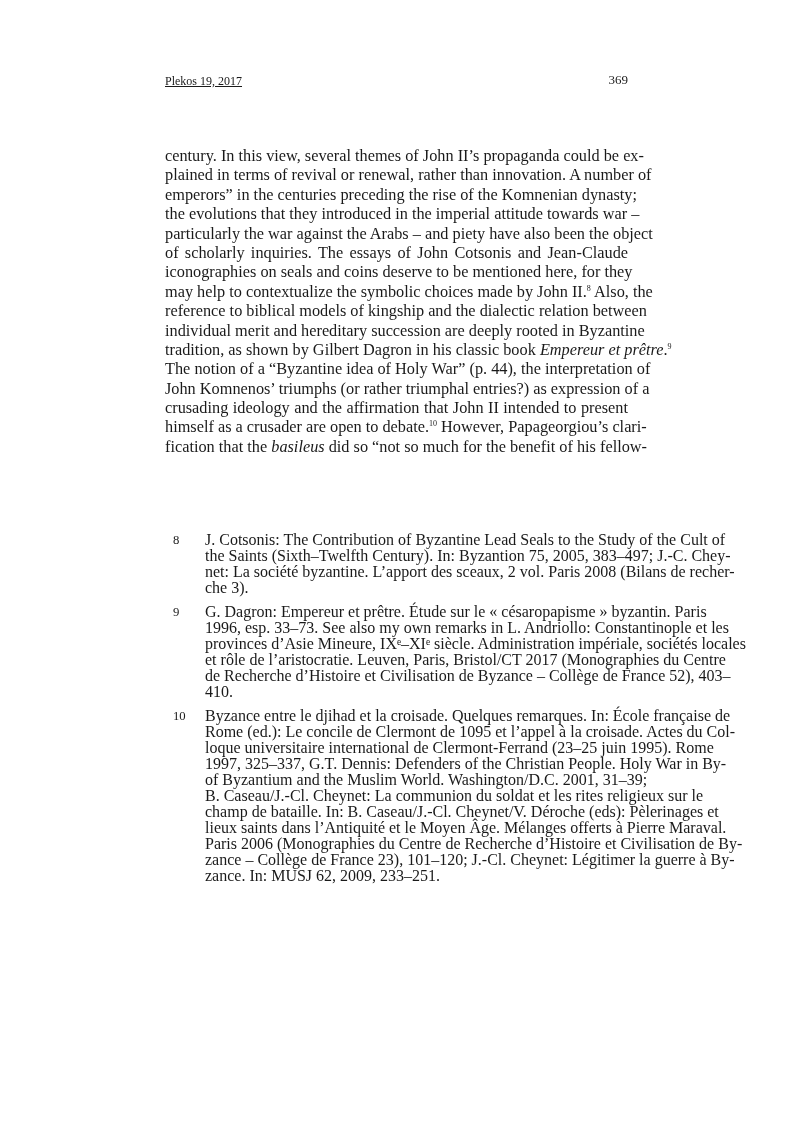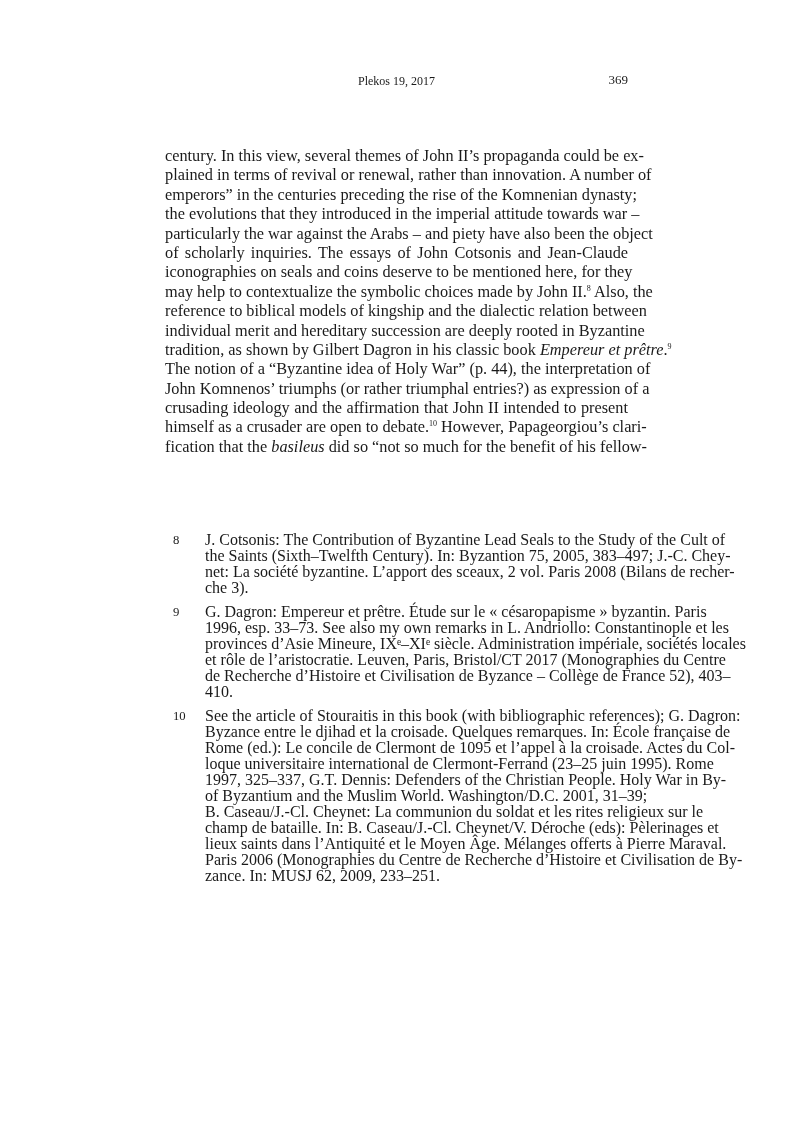--- a/index.html
+++ b/index.html
@@ -1,19 +1,19 @@
 <!DOCTYPE html>
 <html><head>
   <meta charset="utf-8">
   <style>
     html, body { margin: 0; padding: 0; background: #ffffff; }
     body { width: 800px; height: 1131px; position: relative; overflow: hidden;
            font-family: "Liberation Serif", "DejaVu Serif", serif; color: #1a1a1a; }
     .header { position: absolute; top: 72px; left: 165px; width: 463px; height: 20px; }
-    .journal { position: absolute; left: 0; right: 0; text-align: center; font-size: 12px; top: 2px; }
+    .journal { position: absolute; left: 0; right: 0; font-size: 12px; top: 2px; text-decoration: underline; }
     .pageno { position: absolute; right: 0; top: 0; font-size: 13px; }
     .body { position: absolute; top: 146px; left: 165px; width: 463px; }
     .line { font-size: 16.3px; line-height: 19.4px; height: 19.4px; white-space: nowrap;
             text-align: justify; text-align-last: justify; }
     .line.last { text-align-last: left; }
     sup { font-size: 8px; line-height: 0; vertical-align: 6px; }
     i { font-style: italic; }
     .notes { position: absolute; top: 532px; left: 165px; width: 463px; }
     .note { position: relative; margin-bottom: 8px; }
     .note-num { position: absolute; left: 8px; top: 0; font-size: 12.7px; line-height: 16px; }
@@ -66,26 +66,26 @@
       <div class="nline">1996, esp. 33–73. See also my own remarks in L. Andriollo: Constantinople et les</div>
       <div class="nline">provinces d’Asie Mineure, IXᵉ–XIᵉ siècle. Administration impériale, sociétés locales</div>
       <div class="nline">et rôle de l’aristocratie. Leuven, Paris, Bristol/CT 2017 (Monographies du Centre</div>
       <div class="nline">de Recherche d’Histoire et Civilisation de Byzance – Collège de France 52), 403–</div>
       <div class="nline last">410.</div>
     </div>
   </div>
   <div class="note">
     <div class="note-num">10</div>
     <div class="note-body">
-      <div class="nline">See the article of Stouraitis in this book (with bibliographic references); G. Dagron:</div>
       <div class="nline">Byzance entre le djihad et la croisade. Quelques remarques. In: École française de</div>
       <div class="nline">Rome (ed.): Le concile de Clermont de 1095 et l’appel à la croisade. Actes du Col-</div>
       <div class="nline">loque universitaire international de Clermont-Ferrand (23–25 juin 1995). Rome</div>
       <div class="nline">1997, 325–337, G.T. Dennis: Defenders of the Christian People. Holy War in By-</div>
       <div class="nline">of Byzantium and the Muslim World. Washington/D.C. 2001, 31–39;</div>
       <div class="nline">B. Caseau/J.-Cl. Cheynet: La communion du soldat et les rites religieux sur le</div>
       <div class="nline">champ de bataille. In: B. Caseau/J.-Cl. Cheynet/V. Déroche (eds): Pèlerinages et</div>
       <div class="nline">lieux saints dans l’Antiquité et le Moyen Âge. Mélanges offerts à Pierre Maraval.</div>
       <div class="nline">Paris 2006 (Monographies du Centre de Recherche d’Histoire et Civilisation de By-</div>
+      <div class="nline">zance – Collège de France 23), 101–120; J.-Cl. Cheynet: Légitimer la guerre à By-</div>
       <div class="nline last">zance. In: MUSJ 62, 2009, 233–251.</div>
     </div>
   </div>
 </div>
 
 </body></html>

